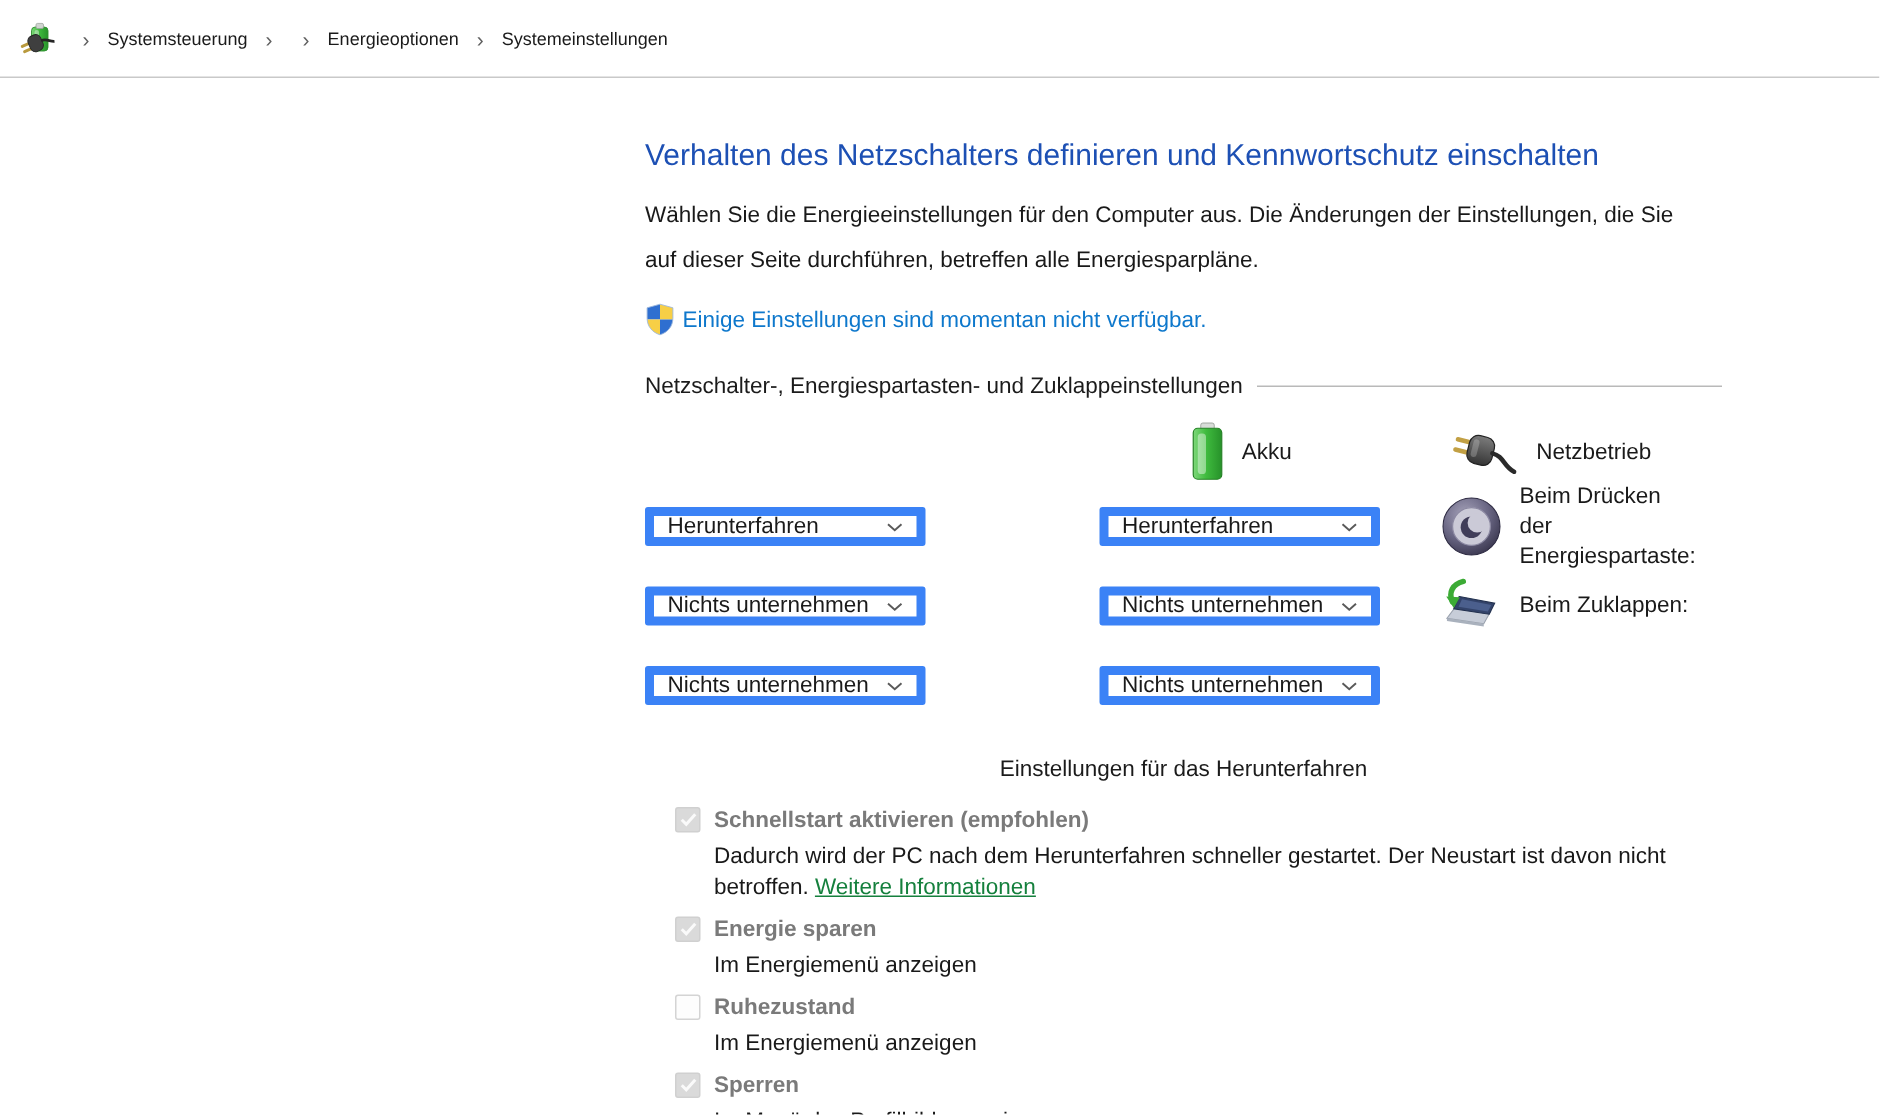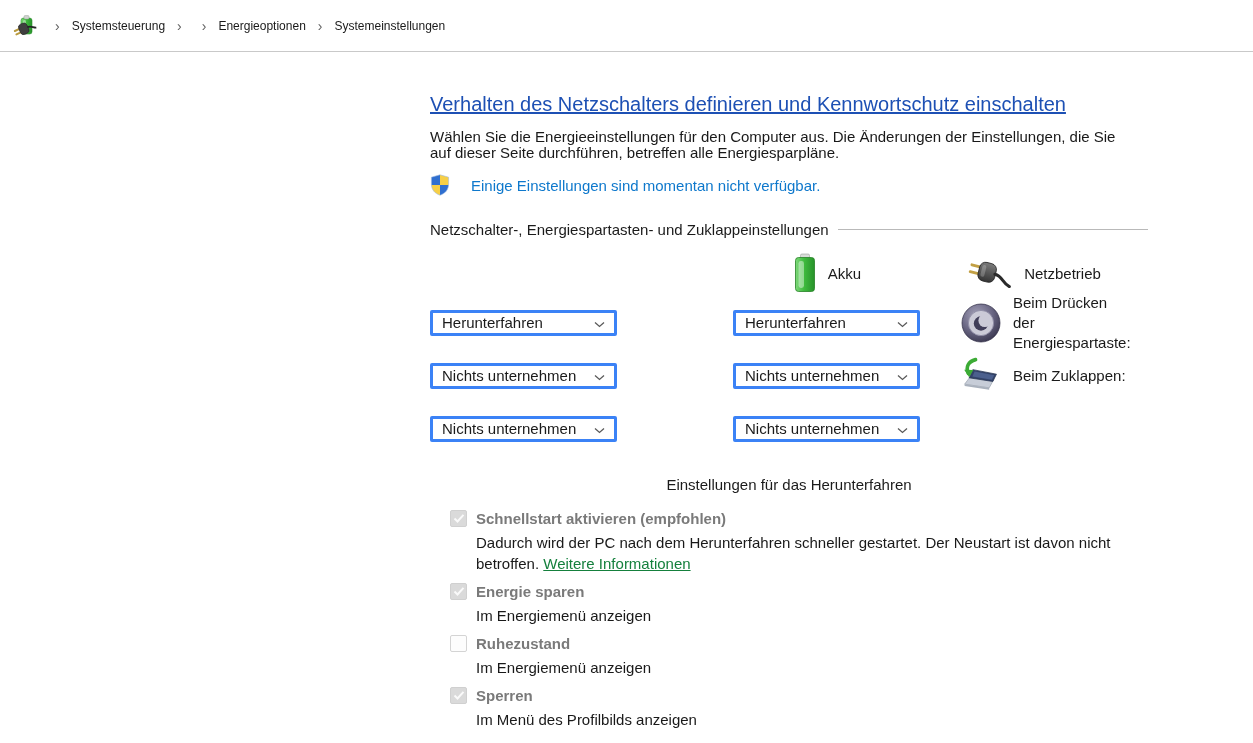--- a/index.html
+++ b/index.html
@@ -16,41 +16,41 @@
     background:#fff;box-sizing:border-box;
   }
   .addrbar .crumb{
     font-size:12px;color:#1a1a1a;padding:4px 2px;cursor:default;white-space:nowrap;
   }
   .addrbar .sep{color:#616161;font-size:14px;padding:0 10px;}
   .app-icon{width:24px;height:24px;margin-right:8px;flex:0 0 auto;}
   
   .main{position:absolute;left:430px;top:52px;width:718px;}
   .page-title{
-    margin:40px 0 0 0;font-size:20px;font-weight:400;color:#1d50b4;line-height:24px;text-decoration:underline;
-  }
-  .page-desc{margin-top:13px;line-height:16px;color:#191919;max-width:710px;}
-  .uac-row{margin-top:13px;display:flex;align-items:center;gap:21px;}
+    margin:40px 0 0 0;font-size:20px;font-weight:400;color:#1d50b4;line-height:24px;
+  }
+  .page-desc{margin-top:13px;line-height:30px;color:#191919;max-width:710px;}
+  .uac-row{margin-top:13px;display:flex;align-items:center;gap:5px;}
   .uac-link{color:#0e78cc;text-decoration:none;cursor:pointer;}
   
   .section-head{display:flex;align-items:center;margin-top:25px;}
   .section-head .txt{white-space:nowrap;color:#1b1b1b;}
   .section-head .rule{flex:1;height:1px;background:#b9b9b9;margin-left:9px;margin-right:0;}
   
   .grid{display:grid;grid-template-columns:303px 208px 187px;margin-top:12px;}
   .colhead{display:flex;align-items:center;justify-content:center;height:46px;gap:10px;}
   .colhead.batt{margin-right:21px;}
   .colhead .lbl{color:#1a1a1a;}
   .srow-label{display:flex;align-items:center;height:53px;}
   .srow-label .sicon{width:40px;height:40px;margin-left:20px;flex:0 0 auto;}
   .srow-label .ltxt{margin-left:12px;line-height:20px;max-width:226px;}
   .ddcell{display:flex;align-items:center;height:53px;}
   .dd{
     width:187px;height:26px;box-sizing:border-box;background:#fff;
-    border:3px solid #3b82f6;border-radius:2px;
+    border:6px solid #3b82f6;border-radius:2px;
     display:flex;align-items:center;justify-content:space-between;
     padding:0 9px 0 9px;cursor:default;
   }
   .dd .val{font-size:15px;color:#1a1a1a;white-space:nowrap;}
   .dd .chev{flex:0 0 auto;margin-left:6px;}
   .ddcell.first .dd{margin-right:21px;}
   
   .opts{margin-top:15px;margin-left:20px;}
   .opt{margin-bottom:6px;}
   .opt-head{display:flex;align-items:center;}

